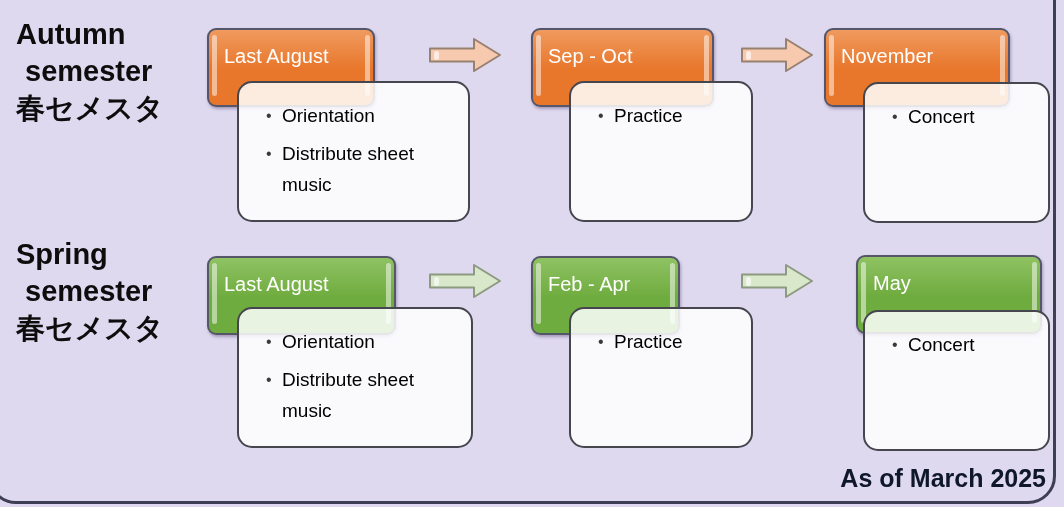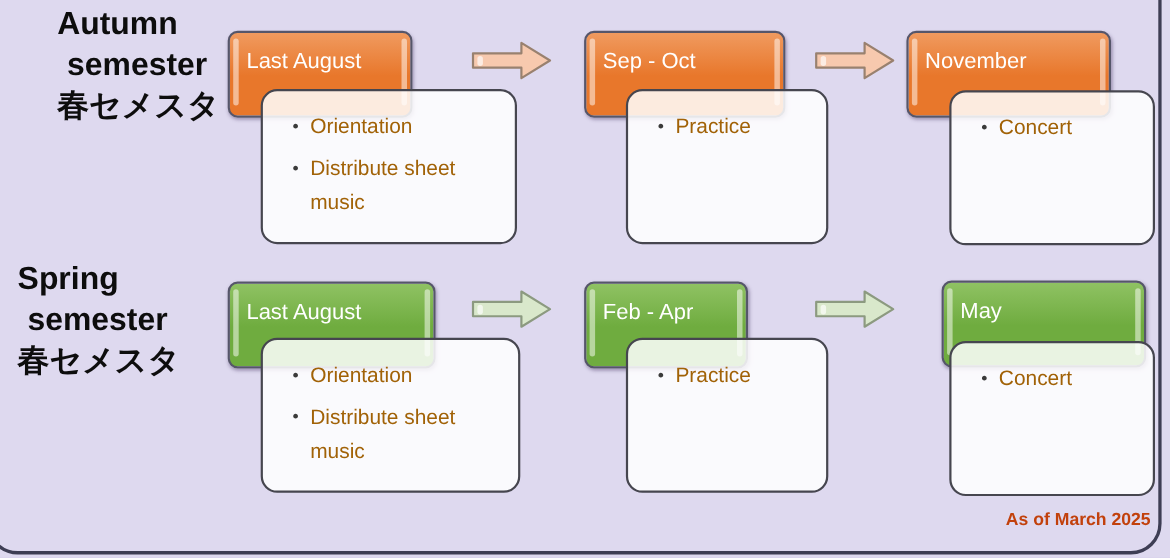--- a/index.html
+++ b/index.html
@@ -51,46 +51,46 @@
   }
   .card{
     position:absolute;box-sizing:border-box;height:141px;
     background:rgba(255,255,255,.85);
     border:2px solid #46464f;border-radius:15px;
     padding:17px 10px 0 26px;
   }
   .card ul{margin:0;padding:0;list-style:none;}
   .card li{
     position:relative;padding-left:17px;max-width:172px;
-    font-size:19px;line-height:31px;color:#a16207;
+    font-size:19px;line-height:31px;color:#000000;
   }
   .card li + li{margin-top:7px;}
   .card li::before{
     content:"\2022";position:absolute;left:1px;top:0;
     font-size:16px;color:#3a3a3a;
   }
   .arrow{position:absolute;}
   .arrow-shape{
     fill:var(--arrow-fill);stroke:var(--arrow-stroke);
     stroke-width:2;stroke-linejoin:round;
   }
   .arrow-gloss{fill:rgba(255,255,255,.65);}
   .asof{
     position:absolute;right:18px;top:464px;
-    font-size:16px;font-weight:700;color:#c2410c;white-space:nowrap;
+    font-size:25px;font-weight:700;color:#0f172a;white-space:nowrap;
   }
 </style>
 </head>
 <body>
 
 <div class="canvas" style="--background: #ded9ef; --frame_border: #3e3e54; --autumn_accent: #e8772b; --autumn_accent_light: #f09a5f; --autumn_arrow_fill: #f7c9ae; --autumn_arrow_stroke: #99816f; --spring_accent: #6fac3f; --spring_accent_light: #8fc263; --spring_arrow_fill: #d9e8cb; --spring_arrow_stroke: #8c9a80;">
   <div class="frame"></div>
 
   <div class="row-autumn">
-    <div class="row-label" style="top:4px;margin-left:36px;">
+    <div class="row-label" style="top:16px;">
       <div class="l1">Autumn</div>
       <div class="l2">semester</div>
       <div class="l3">春セメスタ</div>
     </div>
 
     <div class="step" style="left:207px;top:28px;">
       <div class="head" style="width:168px;">
         <div class="head-label">Last August</div>
       </div>
       <div class="card" style="left:30px;top:53px;width:233px;">

